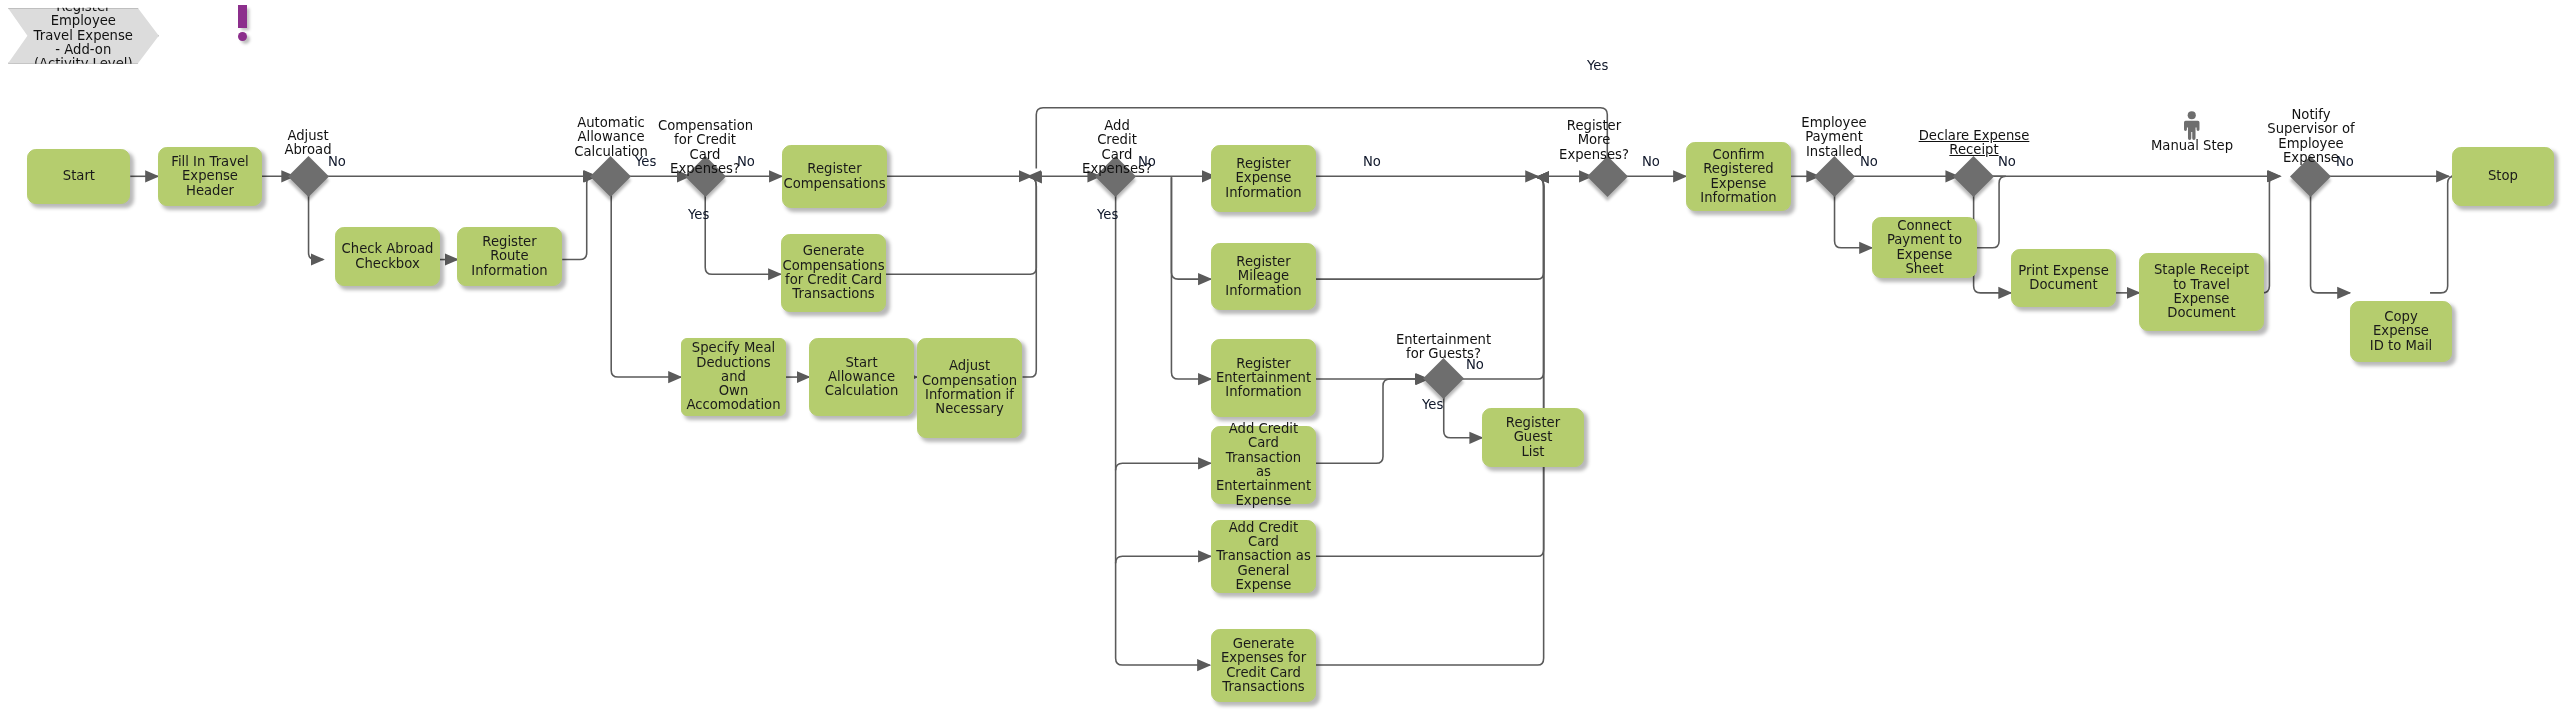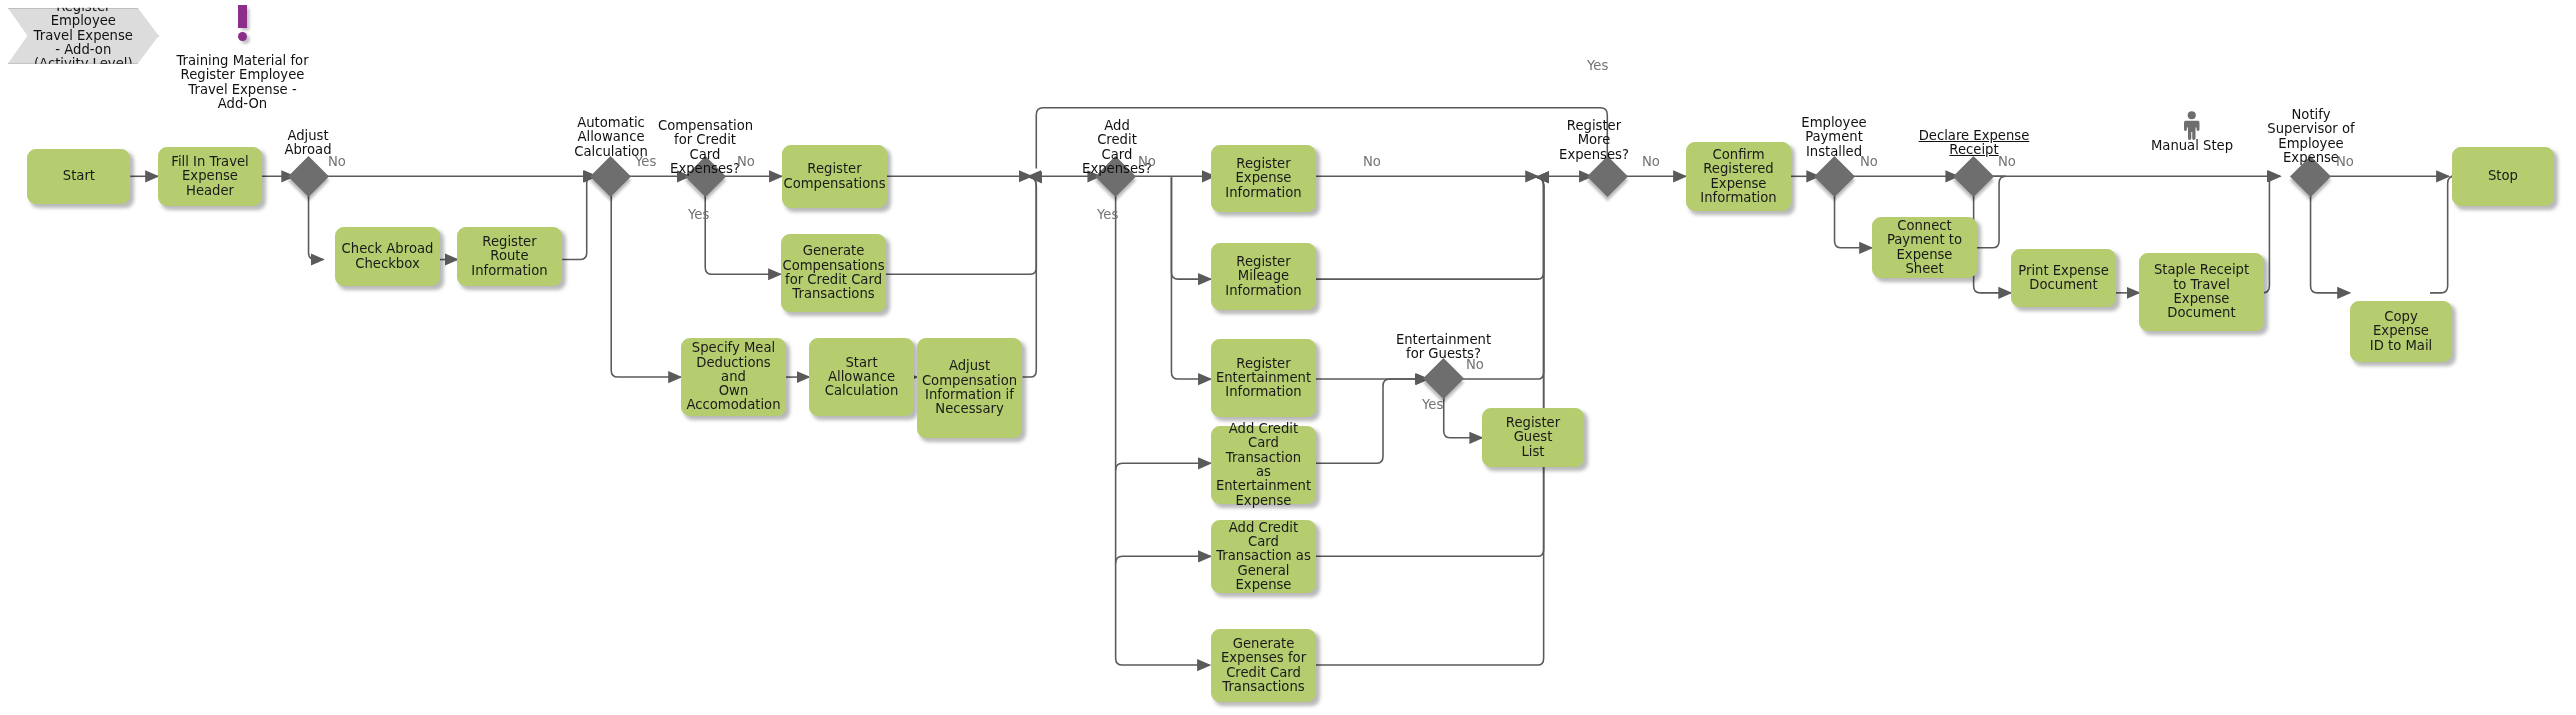--- a/index.html
+++ b/index.html
@@ -7,21 +7,21 @@
   #canvas{position:relative;width:2576px;height:715px;background:#fff;overflow:hidden;}
   svg#wires{position:absolute;left:0;top:0;width:2576px;height:715px;}
   .node{position:absolute;box-sizing:border-box;display:flex;align-items:center;justify-content:center;text-align:center;}
   .task{background:#b5cd6e;border:1px solid #b5cd6e;border-radius:8.8px;
         box-shadow:3.9px 3.9px 3.9px rgba(0,0,0,0.28);color:#1a1a1a;
         font-size:13.2px;line-height:14.3px;padding:2px 3.9px;}
   .gw{width:29px;height:29px;background:#6e6e6e;transform:rotate(45deg);
       box-shadow:2.9px 2.9px 2.9px rgba(0,0,0,0.28);}
   .gwwrap{position:absolute;width:29px;height:29px;}
   .lbl{position:absolute;font-size:13.2px;line-height:14.3px;color:#111;text-align:center;white-space:pre;}
-  .flowlbl{position:absolute;font-size:13.2px;line-height:14.7px;color:#737373;white-space:pre;}
+  .flowlbl{position:absolute;font-size:13.2px;line-height:14.7px;color:#0f172a;white-space:pre;}
   .chev{position:absolute;}
   .chev .shape{width:100%;height:100%;background:#dcdcdc;border:1px solid #bfbfbf;
      clip-path:polygon(0 0, 86% 0, 100% 50%, 86% 100%, 0 100%, 13% 50%);
      box-shadow:3.9px 3.9px 3.9px rgba(0,0,0,0.22);
      display:flex;align-items:center;justify-content:center;}
   .chev .txt{font-size:13.2px;line-height:14.3px;color:#111;text-align:center;white-space:pre;}
   .bang{position:absolute;}
   .bang .bar{position:absolute;left:0;top:0;width:8.8px;height:23.5px;background:#8c2f8c;
       box-shadow:2.9px 2.9px 2.9px rgba(0,0,0,0.25);}
   .bang .dot{position:absolute;left:0;top:27.4px;width:8.8px;height:8.8px;border-radius:50%;
@@ -140,44 +140,41 @@
 Travel Expense
 - Add-on
 (Activity Level)</div>
     </div>
   </div>
 
   <div class="bang" style="left:238px;top:4.9px;width:8.8px;height:39px;">
     <div class="bar"></div>
       <div class="dot"></div>
   </div>
-  <div class="lbl" style="left: 174px; top: 54px; width: 137px; white-space: pre-line;">Training Material for
-Register Employee
-Travel Expense - Add-On</div>
 
   <div class="node task" style="left: 27.4px; top: 149px; width: 103px; height: 55px; white-space: pre-line;">Start</div>
 
   <div class="node task" style="left: 158px; top: 147px; width: 104px; height: 59px; white-space: pre-line;">Fill In Travel
 Expense Header</div>
 
   <div class="node task" style="left: 335px; top: 227px; width: 105px; height: 59px; white-space: pre-line;">Check Abroad
 Checkbox</div>
 
   <div class="node task" style="left: 457px; top: 227px; width: 105px; height: 59px; white-space: pre-line;">Register Route
 Information</div>
 
   <div class="node task" style="left: 782px; top: 145px; width: 105px; height: 63px; white-space: pre-line;">Register
 Compensations</div>
 
   <div class="node task" style="left: 781px; top: 234px; width: 105px; height: 78px; white-space: pre-line;">Generate
 Compensations
 for Credit Card
 Transactions</div>
 
-  <div class="node task" style="left: 681px; top: 338px; width: 105px; height: 78px; white-space: pre-line;">Specify Meal
+  <div class="node task" style="left: 681px; top: 338px; width: 105px; height: 78px; white-space: pre-line; border-radius: 6px;">Specify Meal
 Deductions and
 Own
 Accomodation</div>
 
   <div class="node task" style="left: 809px; top: 338px; width: 105px; height: 78px; white-space: pre-line;">Start Allowance
 Calculation</div>
 
   <div class="node task" style="left: 917px; top: 338px; width: 105px; height: 100px; white-space: pre-line;">Adjust
 Compensation
 Information if

